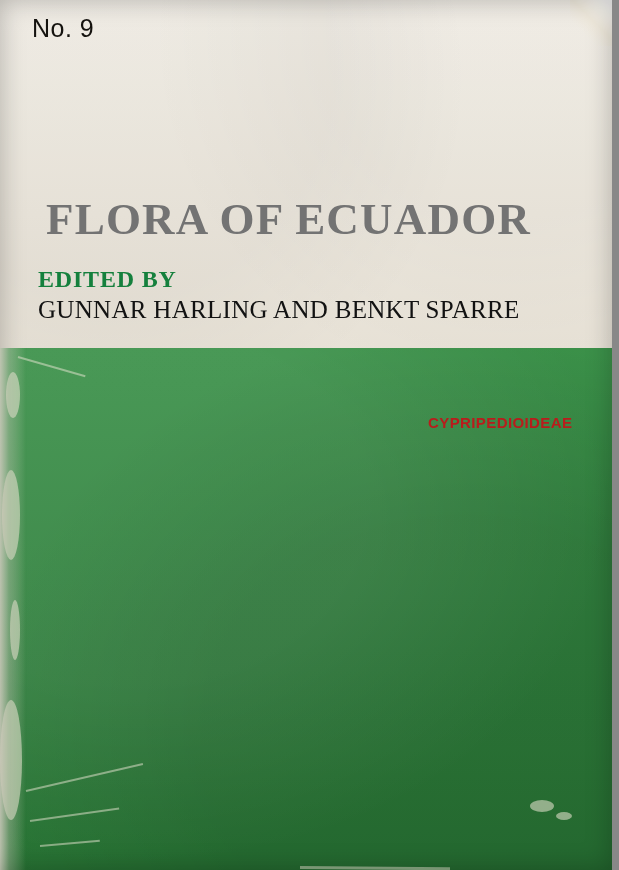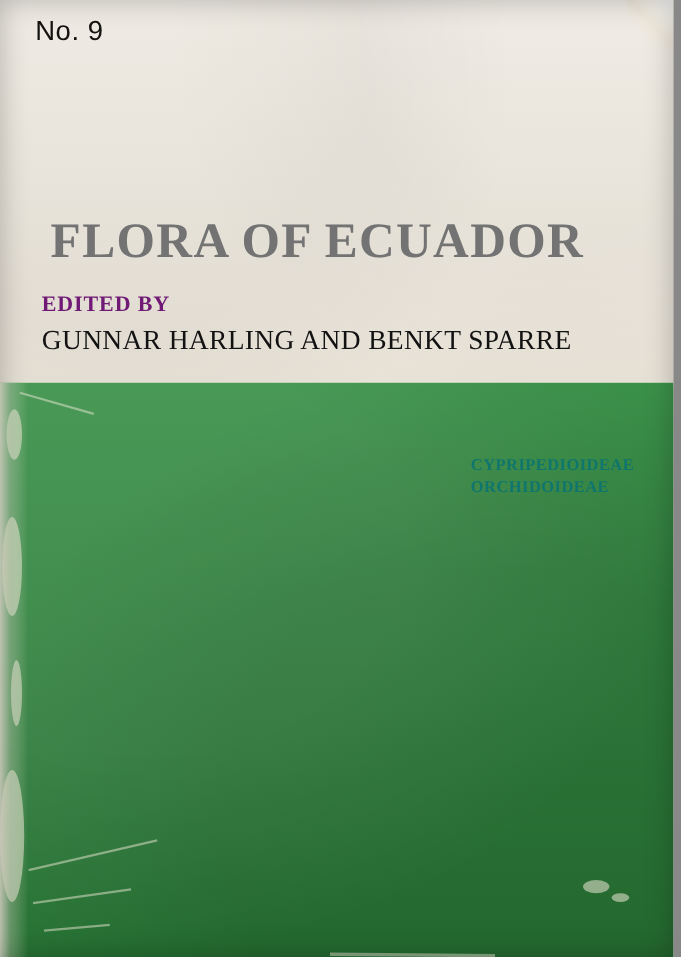--- a/index.html
+++ b/index.html
@@ -105,24 +105,24 @@
     font-size: 45px;
     font-weight: bold;
     letter-spacing: 1.2px;
     color: #737373;
     white-space: nowrap;
   }
   .edited-by {
     position: absolute;
     left: 38px;
     top: 266px;
-    font-size: 20px;
+    font-size: 24px;
     font-weight: bold;
     letter-spacing: 0.8px;
-    color: #701a75;
+    color: #15803d;
     font-family: "Liberation Serif", serif;
   }
   .editors {
     position: absolute;
     left: 38px;
     top: 296px;
     font-size: 25px;
     font-weight: normal;
     letter-spacing: 0.3px;
     color: #121212;
@@ -135,25 +135,25 @@
     font-size: 22px;
     font-weight: bold;
     letter-spacing: 0.3px;
     color: #141414;
     white-space: nowrap;
   }
   .subfamilies {
     position: absolute;
     left: 428px;
     top: 413px;
-    font-family: Liberation Serif, serif;
+    font-family: Liberation Sans, sans-serif;
     font-size: 15px;
     font-weight: bold;
     letter-spacing: 0.4px;
-    color: #0f766e;
+    color: #b91c1c;
     line-height: 20px;
   }
   .author {
     position: absolute;
     left: 428px;
     top: 492px;
     font-size: 16px;
     font-style: italic;
     font-weight: bold;
     letter-spacing: 0.4px;
@@ -194,18 +194,17 @@
 
   <div class="main-title">FLORA OF ECUADOR</div>
 
   <div class="edited-by">EDITED BY</div>
 
   <div class="editors">GUNNAR HARLING AND BENKT SPARRE</div>
 
 
   <div class="subfamilies">
     <div>CYPRIPEDIOIDEAE</div>
-    <div>ORCHIDOIDEAE</div>
   </div>
 
 
   <div class="edge-shadow"></div>
 </div>
 
 </body></html>

